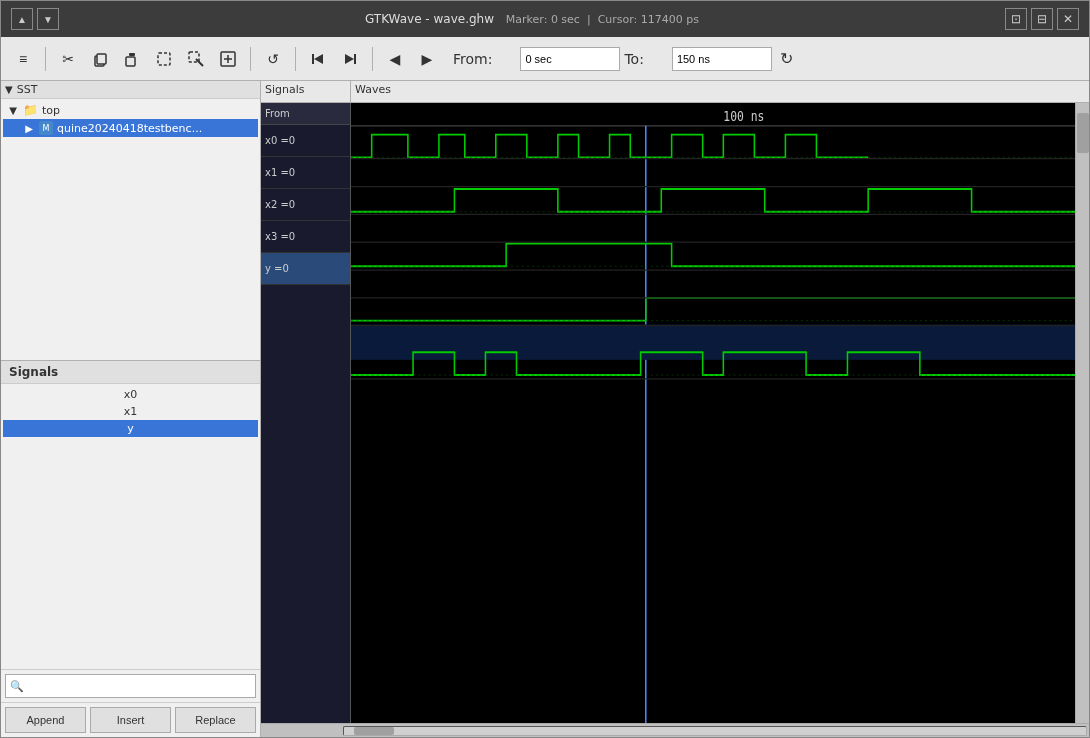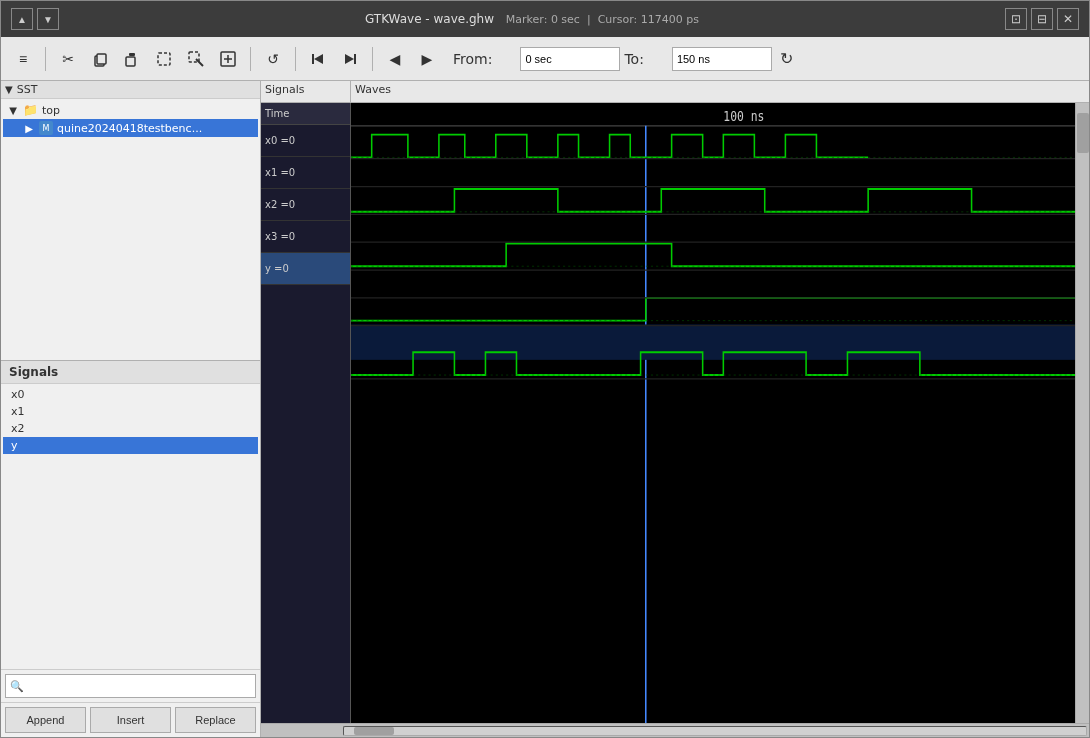--- a/index.html
+++ b/index.html
@@ -36,21 +36,21 @@
     .sst-header { padding: 2px 4px; font-size: 11px; color: #333; background: #e0e0e0; border-bottom: 1px solid #ccc; display: flex; align-items: center; gap: 4px; }
     .sst-tree { flex: 1; overflow-y: auto; padding: 2px; }
     .tree-item { padding: 2px 4px; display: flex; align-items: center; gap: 4px; cursor: pointer; font-size: 11px; color: #333; }
     .tree-item.selected { background: #3875d7; color: #fff; }
     .tree-item .expand-icon { width: 12px; height: 12px; display: flex; align-items: center; justify-content: center; font-size: 10px; }
     .tree-item .folder-icon { color: #e8c050; font-size: 12px; }
 
     
     .signals-section { flex: 1; display: flex; flex-direction: column; overflow: hidden; }
     .signals-header { padding: 4px 8px; font-size: 12px; font-weight: bold; color: #333; background: #e0e0e0; border-bottom: 1px solid #ccc; }
-    .signals-list { flex: 1; overflow-y: auto; padding: 2px; }
+    .signals-list { flex: 1; overflow-y: auto; padding: 2px; text-align: center; }
     .signal-item { padding: 2px 8px; font-size: 11px; color: #333; cursor: pointer; }
     .signal-item.selected { background: #3875d7; color: #fff; }
 
     
     .search-bar { padding: 4px; border-top: 1px solid #ccc; }
     .search-input { width: 100%; height: 24px; border: 1px solid #aaa; background: #fff; padding: 2px 4px 2px 20px; font-size: 11px; }
     .search-wrapper { position: relative; }
     .search-icon-inner { position: absolute; left: 5px; top: 50%; transform: translateY(-50%); font-size: 11px; color: #888; }
     .bottom-buttons { display: flex; gap: 4px; padding: 4px; border-top: 1px solid #ccc; }
     .bottom-btn { flex: 1; height: 26px; background: #e0e0e0; border: 1px solid #aaa; cursor: pointer; font-size: 11px; color: #333; }
@@ -196,23 +196,20 @@
 
       <div class="signals-section">
         <div class="signals-header">Signals</div>
         <div class="signals-list">
           <div class="signal-item">
             <span>x0</span>
           </div>
           <div class="signal-item">
             <span>x1</span>
           </div>
-          <div class="signal-item">
-            <span>x2</span>
-          </div>
           <div class="signal-item selected">
             <span>y</span>
           </div>
         </div>
 
         <div class="search-bar">
           <div class="search-wrapper">
             <span class="search-icon-inner">🔍</span>
             <input type="text" class="search-input" placeholder="" style="">
           </div>
@@ -231,21 +228,21 @@
 
       <div class="sw-header">
         <div class="sw-header-signals">Signals</div>
         <div class="sw-header-waves">Waves</div>
       </div>
 
       <div class="sw-content">
 
         <div class="signal-rows">
           <div class="signal-row-header">
-            <span class="signal-row-label">Time</span>
+            <span class="signal-row-label">From</span>
           </div>
           <div class="signal-row">
             <span class="signal-row-label">x0 =0</span>
           </div>
           <div class="signal-row">
             <span class="signal-row-label">x1 =0</span>
           </div>
           <div class="signal-row">
             <span class="signal-row-label">x2 =0</span>
           </div>

